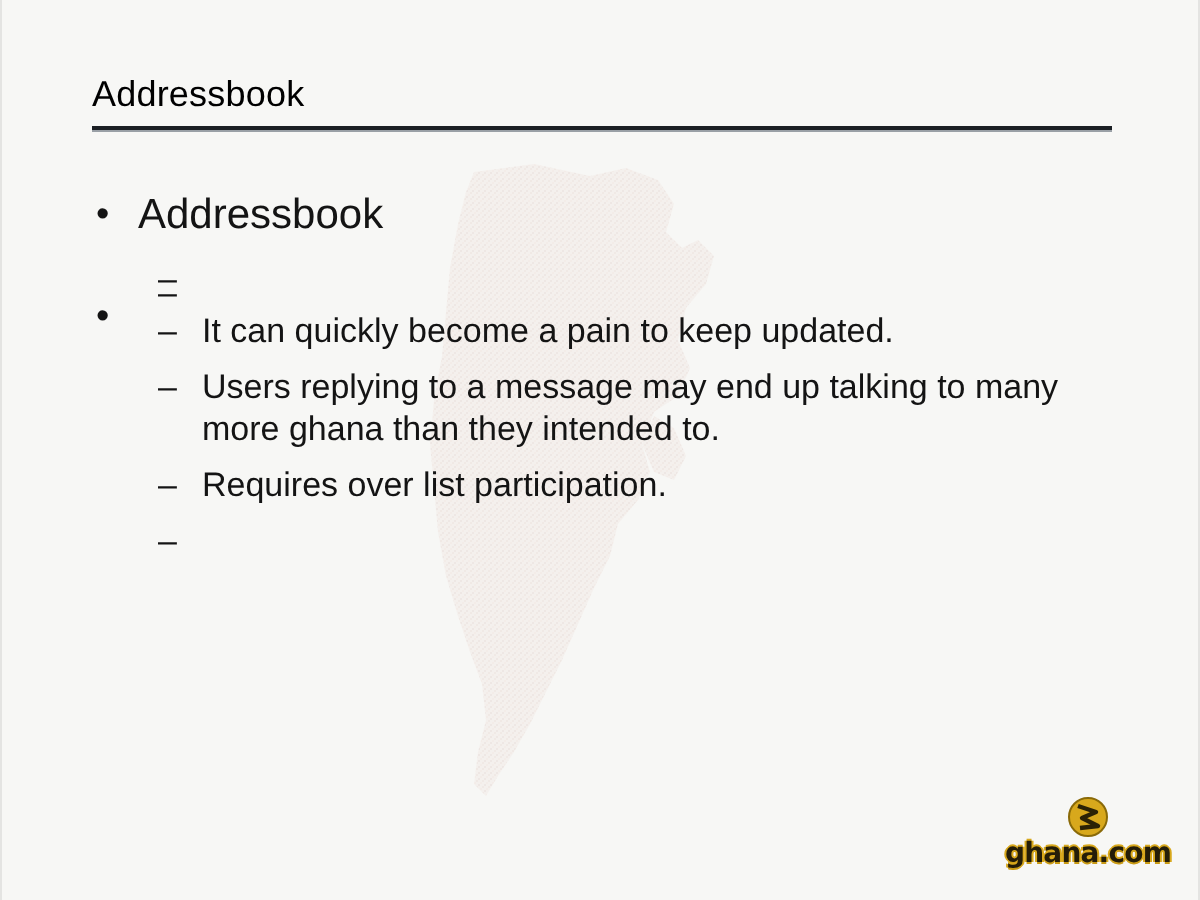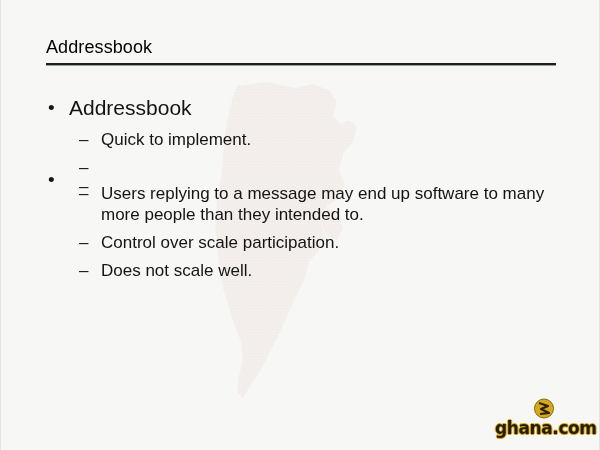--- a/index.html
+++ b/index.html
@@ -120,21 +120,21 @@
   }
   .logo-emblem {
     width: 22px;
     height: 21px;
     margin: 0 auto 0 auto;
     display: block;
   }
   .logo-text {
     display: block;
     font-family: "DejaVu Sans", sans-serif;
-    font-size: 17px;
+    font-size: 14px;
     font-weight: bold;
     letter-spacing: -0.4px;
     color: #241d08;
     line-height: 1;
     margin-top: 1px;
     text-shadow:
       -1px 0 0 #d8a81c,
        1px 0 0 #d8a81c,
        0 -1px 0 #d8a81c,
        0  1px 0 #c99a14;
@@ -174,60 +174,59 @@
 
     <p class="bullet1">
       <span class="marker">•</span>
       <span>Addressbook</span>
     </p>
 
     <div class="gap-sm"></div>
 
     <p class="bullet2">
       <span class="marker">–</span>
-      <span class="txt">Quick to implement.</span>
     </p>
 
     <div class="gap-sm"></div>
 
     <p class="bullet2">
       <span class="marker">–</span>
     </p>
 
     <div class="gap-md"></div>
 
     <p class="bullet1">
       <span class="marker">•</span>
     </p>
 
     <div class="gap-sm"></div>
 
     <p class="bullet2">
       <span class="marker">–</span>
-    </p>
-
-    <div class="gap-sm"></div>
-
-    <p class="bullet2">
-      <span class="marker">–</span>
-      <span class="txt">Users replying to a message may end up software to many more people than they intended to.</span>
-    </p>
-
-    <div class="gap-sm"></div>
-
-    <p class="bullet2">
-      <span class="marker">–</span>
-      <span class="txt">Control over scale participation.</span>
-    </p>
-
-    <div class="gap-sm"></div>
-
-    <p class="bullet2">
-      <span class="marker">–</span>
-      <span class="txt">Does not scale well.</span>
+      <span class="txt">It can quickly become a pain to keep updated.</span>
+    </p>
+
+    <div class="gap-sm"></div>
+
+    <p class="bullet2">
+      <span class="marker">–</span>
+      <span class="txt">Users replying to a message may end up talking to many more ghana than they intended to.</span>
+    </p>
+
+    <div class="gap-sm"></div>
+
+    <p class="bullet2">
+      <span class="marker">–</span>
+      <span class="txt">Requires over list participation.</span>
+    </p>
+
+    <div class="gap-sm"></div>
+
+    <p class="bullet2">
+      <span class="marker">–</span>
     </p>
 
   </div>
 
   <div class="logo">
     <svg class="logo-emblem" viewBox="0 0 22 21" aria-hidden="true">
       <circle cx="11" cy="10.5" r="9.5" fill="#d8a81c" stroke="#8a6a08" stroke-width="1"></circle>
       <path d="M6 5 L15 8 L8 11 L16 15 L7 16" fill="none" stroke="#2b2205" stroke-width="2.2" stroke-linejoin="round"></path>
     </svg>
     <span class="logo-text">ghana.com</span>

